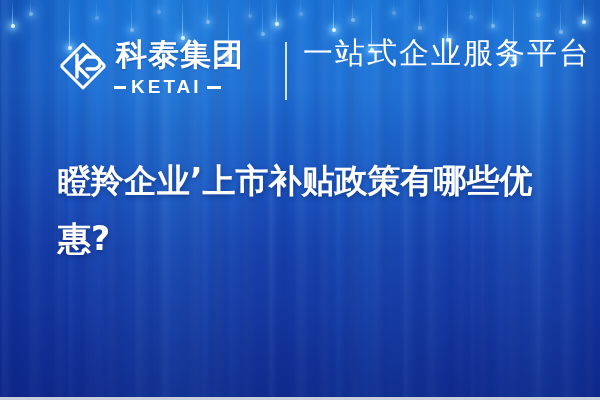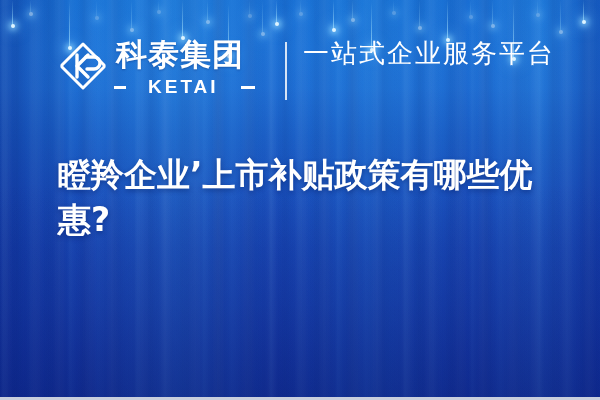--- a/index.html
+++ b/index.html
@@ -119,55 +119,55 @@
   .logo-cn {
     position:absolute; left:58px; top:0px;
     font-family:Liberation Mono, monospace;
     font-size:31px; font-weight:bold; color:#ffffff;
     letter-spacing:1px; line-height:38px; white-space:nowrap;
     text-shadow:0 1px 2px rgba(0,30,100,.35);
   }
   .logo-en {
     position:absolute; left:56px; top:39px;
     width:160px;
-    display:flex; align-items:center; gap:22px;
+    display:flex; align-items:center; gap:5px;
   }
   .logo-en .dash { flex:0 0 12px; height:3px; background:#fff; }
   .logo-en .dash.r { flex:0 0 14px; }
   .logo-en .txt {
     font-family:"Liberation Sans", sans-serif;
     font-size:19px; font-weight:bold; color:#fff;
     letter-spacing:3px; line-height:20px; white-space:nowrap;
   }
 
   .divider {
     position:absolute; left:285px; top:4px;
     width:2px; height:58px;
     background:rgba(255,255,255,.82);
   }
 
   .slogan { position:absolute; left:303px; top:-2px; width:280px; }
   .slogan .line1 {
     font-family:"DejaVu Sans", sans-serif;
-    font-size:26px; color:#ffffff; letter-spacing:2px;
+    font-size:30px; color:#ffffff; letter-spacing:2px;
     line-height:34px; white-space:nowrap;
   }
   .slogan .line2 {
     font-family:"DejaVu Serif", serif;
     font-size:20px; color:#ffffff; letter-spacing:1px;
     line-height:30px; white-space:nowrap;
     margin-top:1px;
   }
 
   
   .title {
     position:absolute; left:58px; top:152px; width:510px;
     font-family:"DejaVu Sans", sans-serif;
     font-size:33px; font-weight:bold; color:#ffffff;
-    line-height:45px; letter-spacing:0px;
+    line-height:58px; letter-spacing:0px;
     text-shadow:0 2px 5px rgba(4,24,92,.45);
   }
 
   .bottom-edge {
     position:absolute; left:0; bottom:0; width:600px; height:3px;
     background:#c9cfdd;
   }
 </style>
 </head>
 <body>

